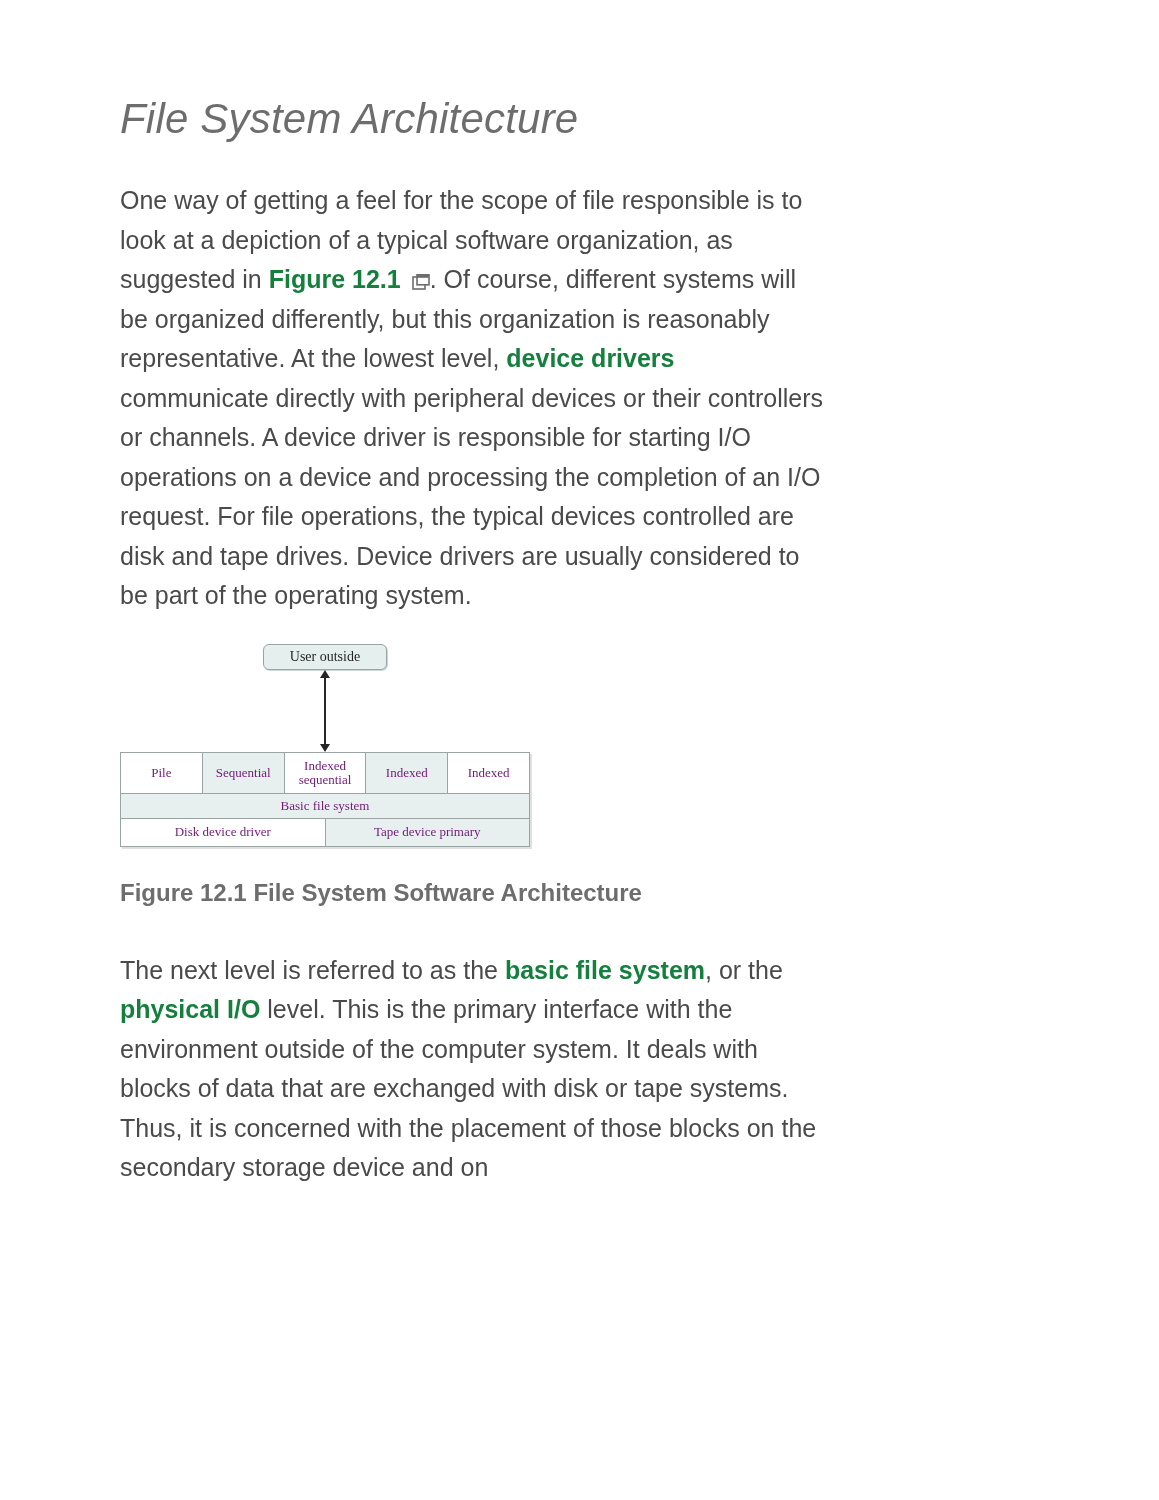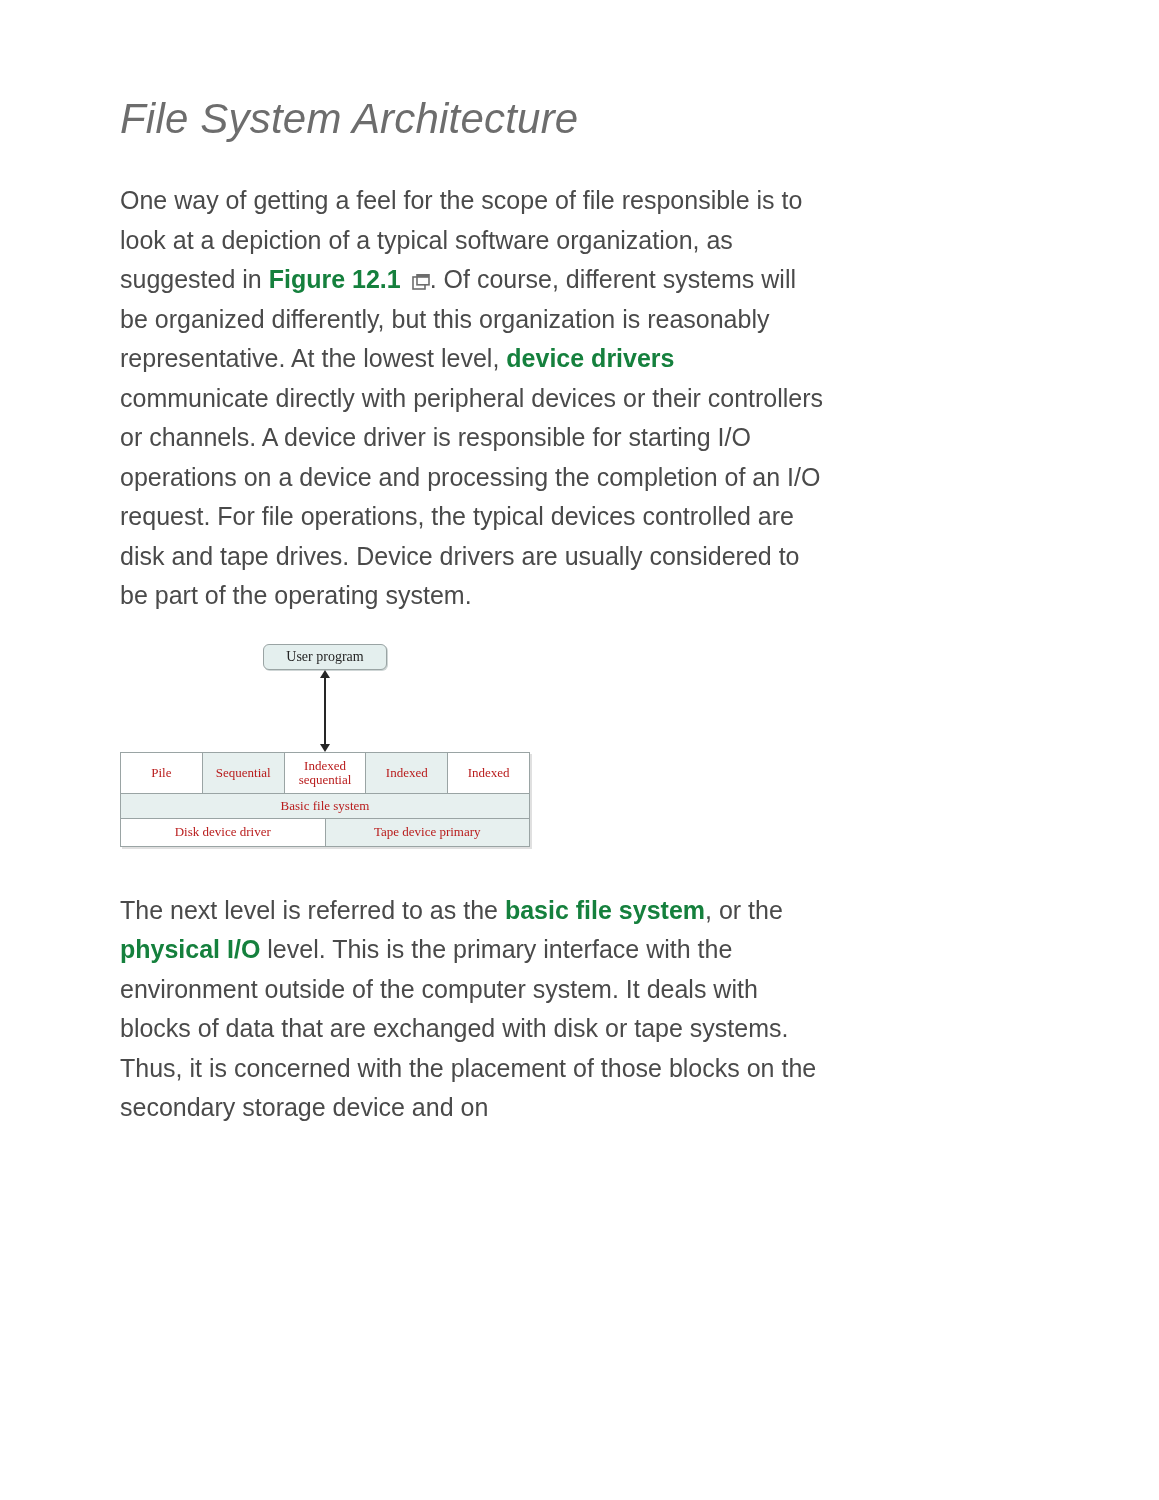--- a/index.html
+++ b/index.html
@@ -107,21 +107,21 @@
     border-left: 5px solid transparent;
     border-right: 5px solid transparent;
     border-top: 8px solid #262626;
   }
 
   .stack {
     border: 1px solid #9aa4a4;
     box-shadow: 2px 2px 0 rgba(0,0,0,0.12);
     font-family: "Times New Roman", serif;
     font-size: 13px;
-    color: #b91c1c;
+    color: #701a75;
     background: #ffffff;
   }
   .stack .row {
     display: flex;
     align-items: stretch;
     border-top: 1px solid #9aa4a4;
   }
   .stack .row:first-child { border-top: none; }
   .stack .cell {
     flex: 1 1 0;
@@ -155,21 +155,21 @@
         <rect x="5" y="0.8" width="12" height="10" fill="#fff" stroke="#6d6d6d" stroke-width="1.6"></rect>
         <rect x="5" y="0.8" width="12" height="3" fill="#6d6d6d"></rect>
       </svg>
     </span><span>. Of course, different systems will be organized differently, but this organization is reasonably representative. At the lowest level, </span><a class="link">device drivers</a><span> communicate directly with peripheral devices or their controllers or channels. A device driver is responsible for starting I/O operations on a device and processing the completion of an I/O request. For file operations, the typical devices controlled are disk and tape drives. Device drivers are usually considered to be part of the operating system.</span>
   </p>
 
   <div class="figure">
     <div class="diagram">
       <div class="diagram-inner">
 
-        <div class="user-program">User program</div>
+        <div class="user-program">User outside</div>
 
         <div class="arrow-wrap">
           <div class="arrow-head-up"></div>
           <div class="arrow-line"></div>
           <div class="arrow-head-down"></div>
         </div>
 
         <div class="stack">
           <div class="row">
             <div class="cell">Pile</div>
@@ -184,19 +184,20 @@
           </div>
           <div class="row row-drivers">
             <div class="cell">Disk device driver</div>
             <div class="cell fill-alt">Tape device primary</div>
           </div>
         </div>
 
       </div>
     </div>
 
+    <div class="figure-caption">Figure 12.1 File System Software Architecture</div>
   </div>
 
   <p class="body">
     <span>The next level is referred to as the </span><a class="link">basic file system</a><span>, or the </span><a class="link">physical I/O</a><span> level. This is the primary interface with the environment outside of the computer system. It deals with blocks of data that are exchanged with disk or tape systems. Thus, it is concerned with the placement of those blocks on the secondary storage device and on</span>
   </p>
 
 </div>
 
 </body></html>

